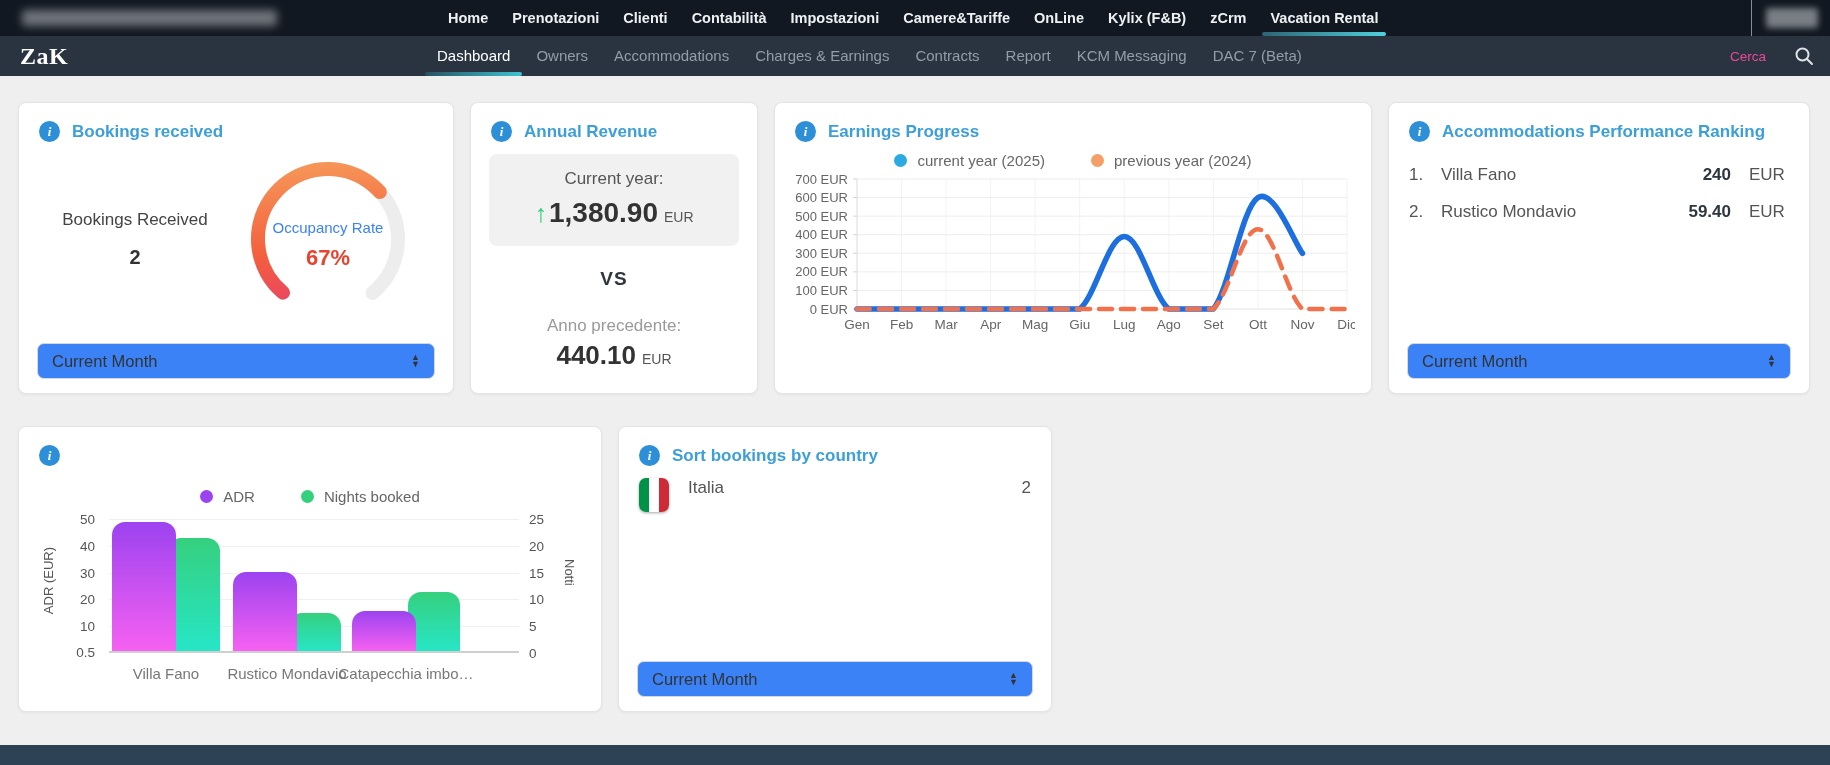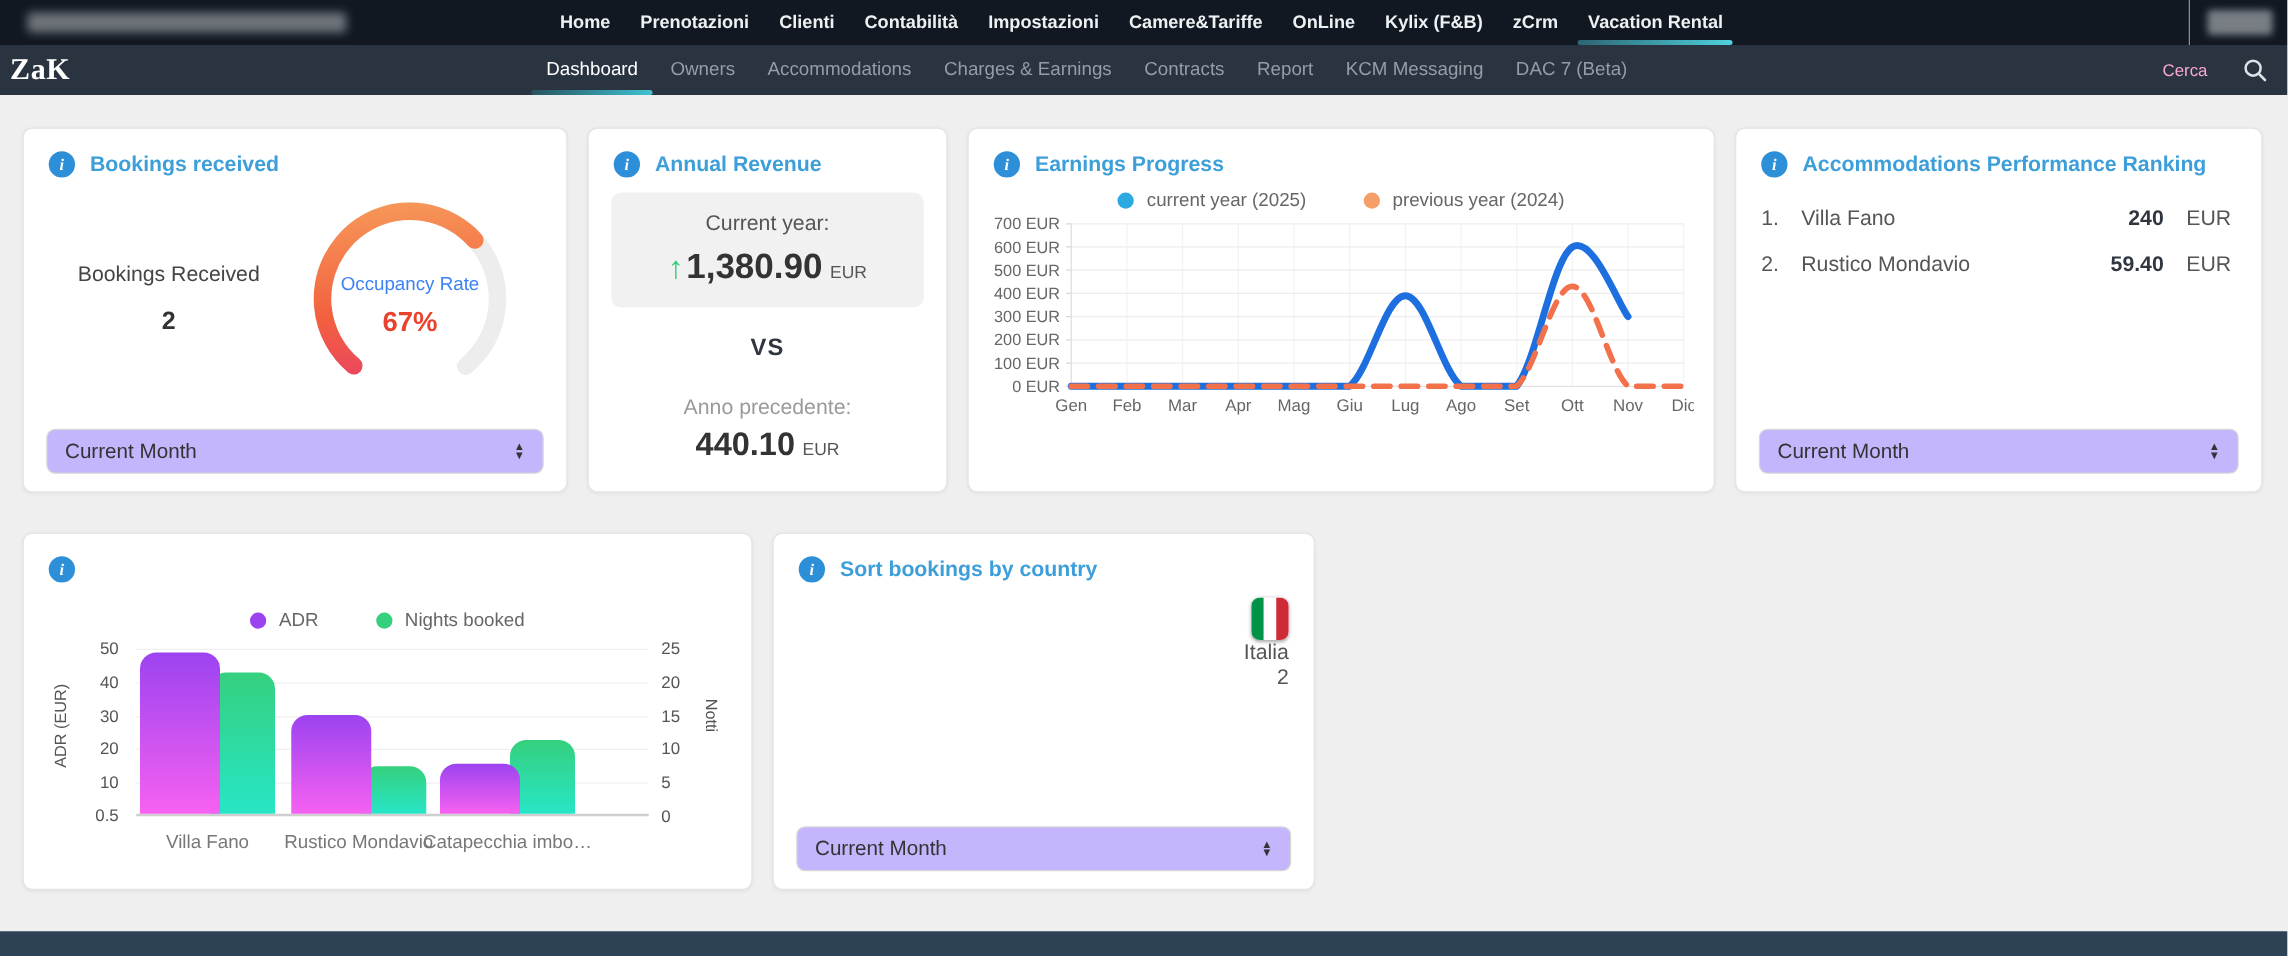--- a/index.html
+++ b/index.html
@@ -19,29 +19,29 @@
   .topnav { display:flex; gap:24px; margin-left:448px; }
   .tn-item { color:#eef1f4; font-size:14.5px; font-weight:700; height:36px; line-height:36px;
              position:relative; cursor:pointer; white-space:nowrap; }
   .tn-item.active::after { content:''; position:absolute; left:-8px; right:-8px; bottom:0; height:4px;
              border-radius:2px; background:linear-gradient(90deg,#2d6472,#4ed2dd); }
   .tb-divider { position:absolute; right:78px; top:0; bottom:0; width:1px; background:rgba(255,255,255,.5); }
 
   
   .subbar { height:40px; background:#2a3441; position:relative; display:flex; align-items:center; }
   .logo { color:#fff; font-family:"Liberation Serif","DejaVu Serif",serif; font-weight:700;
-          font-size:24px; margin-left:8px; letter-spacing:.5px; }
+          font-size:24px; margin-left:20px; letter-spacing:.5px; }
   .sn-tabs { position:absolute; left:437px; display:flex; gap:26px; height:40px; }
   .sn-tab { color:#939da8; font-size:15px; line-height:40px; height:40px; position:relative;
             cursor:pointer; white-space:nowrap; }
   .sn-tab.active { color:#fff; }
   .sn-tab.active::after { content:''; position:absolute; left:-12px; right:-12px; bottom:0; height:4px;
             border-radius:2px; background:linear-gradient(90deg,#28525f,#3fc3d2); }
   .search { position:absolute; right:16px; display:flex; align-items:center; gap:28px; }
-  .search-label { color:#f9a8d4; font-size:13.5px; cursor:pointer; }
+  .search-label { color:#ec4899; font-size:13.5px; cursor:pointer; }
   .search-icon { cursor:pointer; display:flex; }
 
   
   .main { padding:26px 18px 0; }
   .row { display:flex; gap:16px; }
   .row2 { margin-top:32px; }
   .card { background:#fff; border:1px solid #e4e4e6; border-radius:8px;
           box-shadow:0 1px 3px rgba(0,0,0,.05); position:relative; }
   .c1 { width:436px; height:292px; }
   .c2 { width:288px; height:292px; }
@@ -51,21 +51,21 @@
   .c6 { width:434px; height:286px; }
   .card-title { display:flex; align-items:center; gap:12px; padding:18px 20px 0; }
   .info-icon { width:21px; height:21px; border-radius:50%; background:#2d8fd8; color:#fff;
                font:italic 700 13px/21px "Liberation Serif","DejaVu Serif",serif;
                text-align:center; flex:none; cursor:pointer; }
   .title-text { color:#3d9fd9; font-size:17px; font-weight:700; }
 
   
   .period-select { position:absolute; left:18px; right:18px; bottom:14px; height:36px;
                    border:1px solid #d8d8d8; border-radius:7px; display:flex; align-items:center;
-                   padding:0 14px; background:#c4b5fd; cursor:pointer; }
+                   padding:0 14px; background:#3b82f6; cursor:pointer; }
   .ps-label { font-size:16.5px; color:#333; flex:1; }
   .ps-arrows { display:flex; flex-direction:column; align-items:center; color:#333; }
   .ps-arrows span { font-size:9px; line-height:7px; }
 
   
   .c1-body { display:flex; align-items:center; margin-top:10px; padding-left:10px; }
   .bk-left { width:212px; text-align:center; }
   .bk-label { font-size:17px; color:#444; }
   .bk-value { margin-top:16px; font-size:20px; font-weight:700; color:#333; }
   .gauge-wrap { position:relative; width:174px; height:174px; }
@@ -111,21 +111,21 @@
   .btick-l { left:0; width:56px; text-align:right; }
   .btick-r { right:0; width:52px; text-align:left; }
   .axis-title { position:absolute; font-size:13px; color:#555; writing-mode:vertical-rl; }
   .at-left { left:2px; top:28px; transform:rotate(180deg); }
   .at-right { right:4px; top:40px; }
   .bcat { position:absolute; top:146px; font-size:15px; color:#777; text-align:center;
           width:180px; transform:translateX(-50%); white-space:nowrap; }
 
   
   .country-list { padding:12px 20px 0; }
-  .country-row { display:flex; align-items:flex-end; height:46px;flex-direction:column; }
+  .country-row { display:flex; align-items:flex-start; height:46px; }
   .flag { width:30px; height:34px; border-radius:7px; overflow:hidden; display:flex;
           box-shadow:0 1px 3px rgba(0,0,0,.35); flex:none; }
   .flag span { flex:1; }
   .cr-name { margin-left:19px; font-size:17px; color:#555; flex:1; }
   .cr-count { font-size:17px; color:#555; }
 
   .bottombar { position:absolute; left:0; right:0; bottom:0; height:20px; background:#2e4256; }
 </style>
 </head>
 <body>

